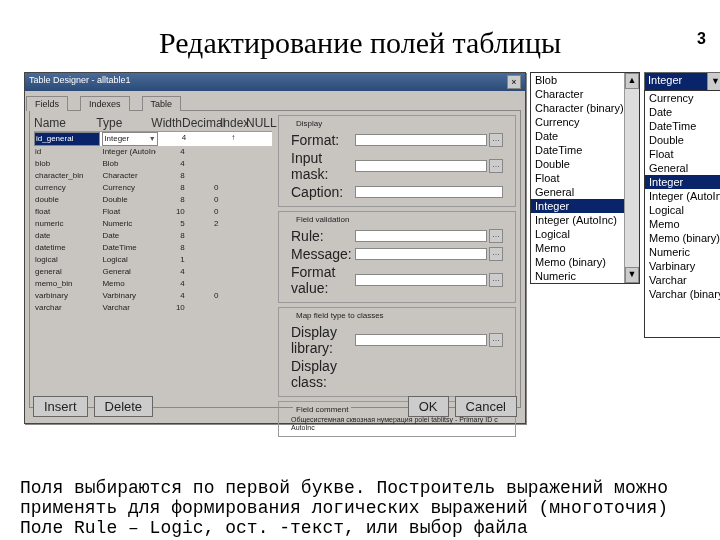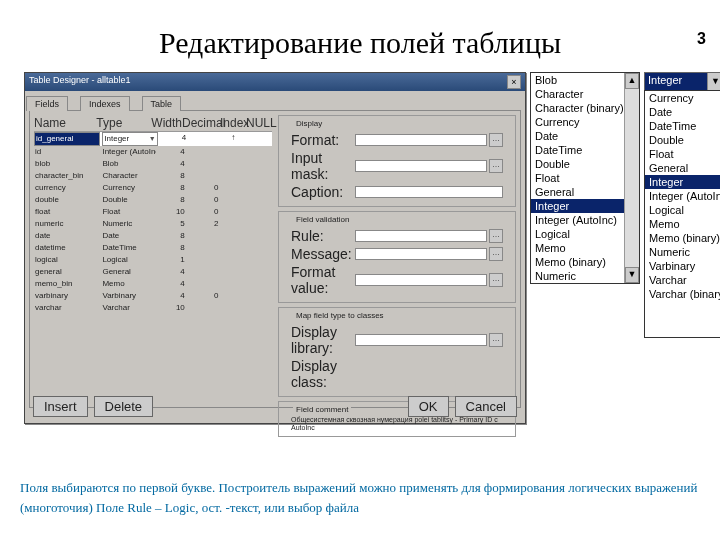--- a/index.html
+++ b/index.html
@@ -46,21 +46,21 @@
 .listbox{position:absolute;background:#fff;border:1px solid #333;font-family:Tahoma,sans-serif;font-size:11px;line-height:14px;overflow:hidden}
 .listbox .item{padding:0 4px;white-space:nowrap}
 .listbox .item.sel{background:#0a246a;color:#fff}
 .listbox .sb{position:absolute;right:0;top:0;bottom:0;width:14px;background:#ddd;border-left:1px solid #999}
 .listbox .sb .arr{height:14px;background:#ccc;border:1px solid #888;font-size:9px;text-align:center;line-height:12px}
 .list1{left:510px;top:0;width:108px;height:210px}
 .combo{position:absolute;left:624px;top:0;width:78px;height:18px;border:1px solid #666;background:#fff;font-family:Tahoma,sans-serif;font-size:11px;display:flex}
 .combo .cv{flex:1;background:#0a246a;color:#fff;padding:1px 3px}
 .combo .cb{width:15px;background:#ccc;border-left:1px solid #888;text-align:center;font-size:9px;line-height:16px}
 .list2{left:624px;top:18px;width:90px;height:246px}
-.caption{position:absolute;left:20px;top:452px;right:20px;font-family:Liberation Serif, serif;font-size:13px;line-height:20px;color:#0369a1}
+.caption{position:absolute;left:20px;top:452px;right:20px;font-family:Liberation Mono, monospace;font-size:18px;line-height:20px;color:#000000}
 </style>
 </head>
 <body>
 <div class="slide">
 <div class="pagenum">3</div>
 <div class="title">Редактирование полей таблицы</div>
 
 <div class="content">
 
 <div class="win">

